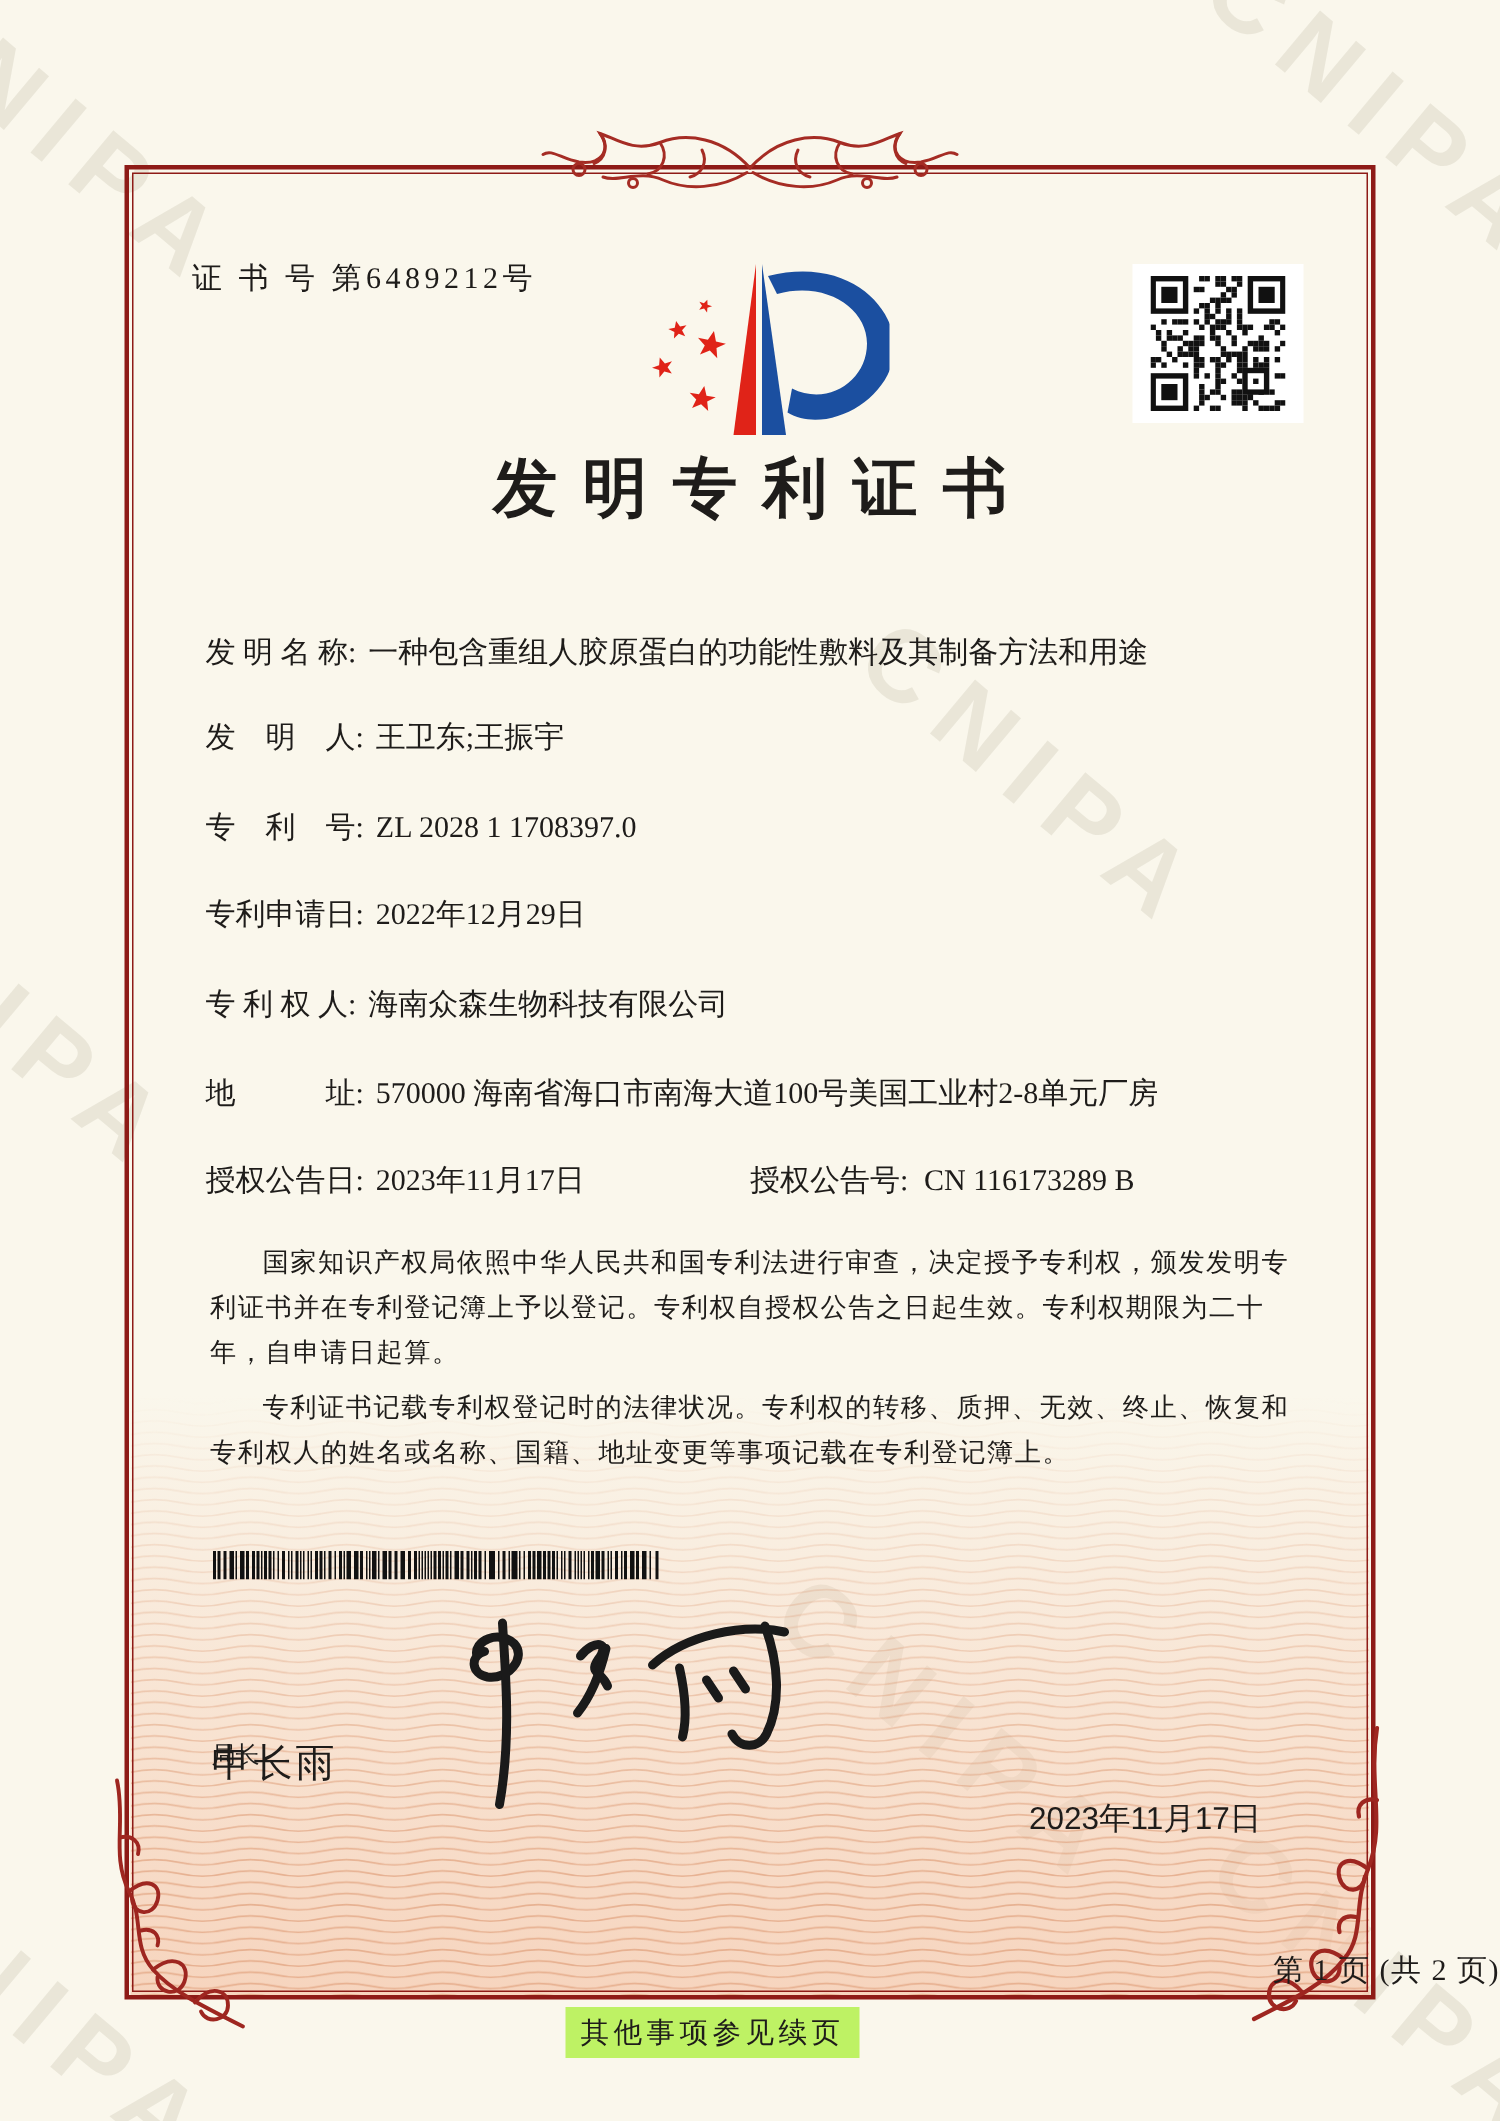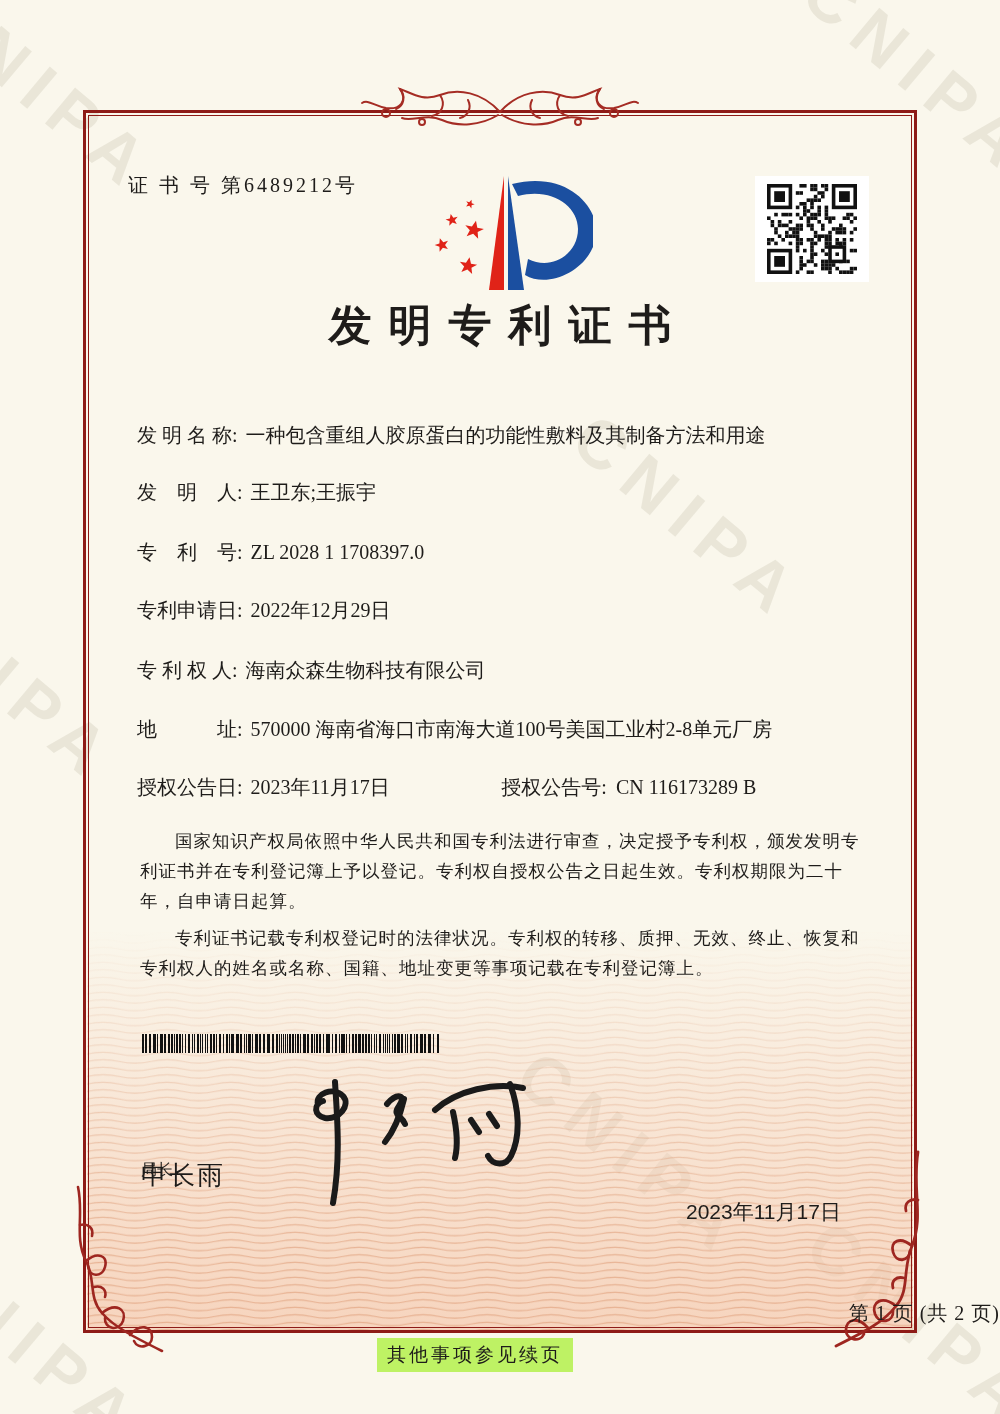--- a/index.html
+++ b/index.html
@@ -58,21 +58,21 @@
     position:absolute; left:755px; top:176px; width:114px; height:106px;
     background:#FFFFFF; display:flex; align-items:center; justify-content:center;
   }
   .title{
     position:absolute; left:0; top:297px; width:100%;
     text-align:center; font-size:43px; font-weight:bold;
     letter-spacing:17px; text-indent:17px;
   }
   
   .frow{position:absolute; left:137px; font-size:20px; line-height:29px; white-space:nowrap;}
-  .frow .lab{display:inline-block; min-width:100px;text-align:center;}
+  .frow .lab{display:inline-block; min-width:100px;}
   .frow .val{margin-left:8px;}
   .frow-wrap{white-space:normal;}
   .frow-wrap .val{
     display:inline-block; vertical-align:top; width:577px; margin-left:8px;
   }
   .r1{top:421px;} .r2{top:478px;} .r3{top:538px;} .r4{top:596px;}
   .r5{top:656px;} .r6{top:715px;} .r7{top:773px;}
   .r8{left:500px; top:773px;}
   .r8 .lab{min-width:108px;}
   

